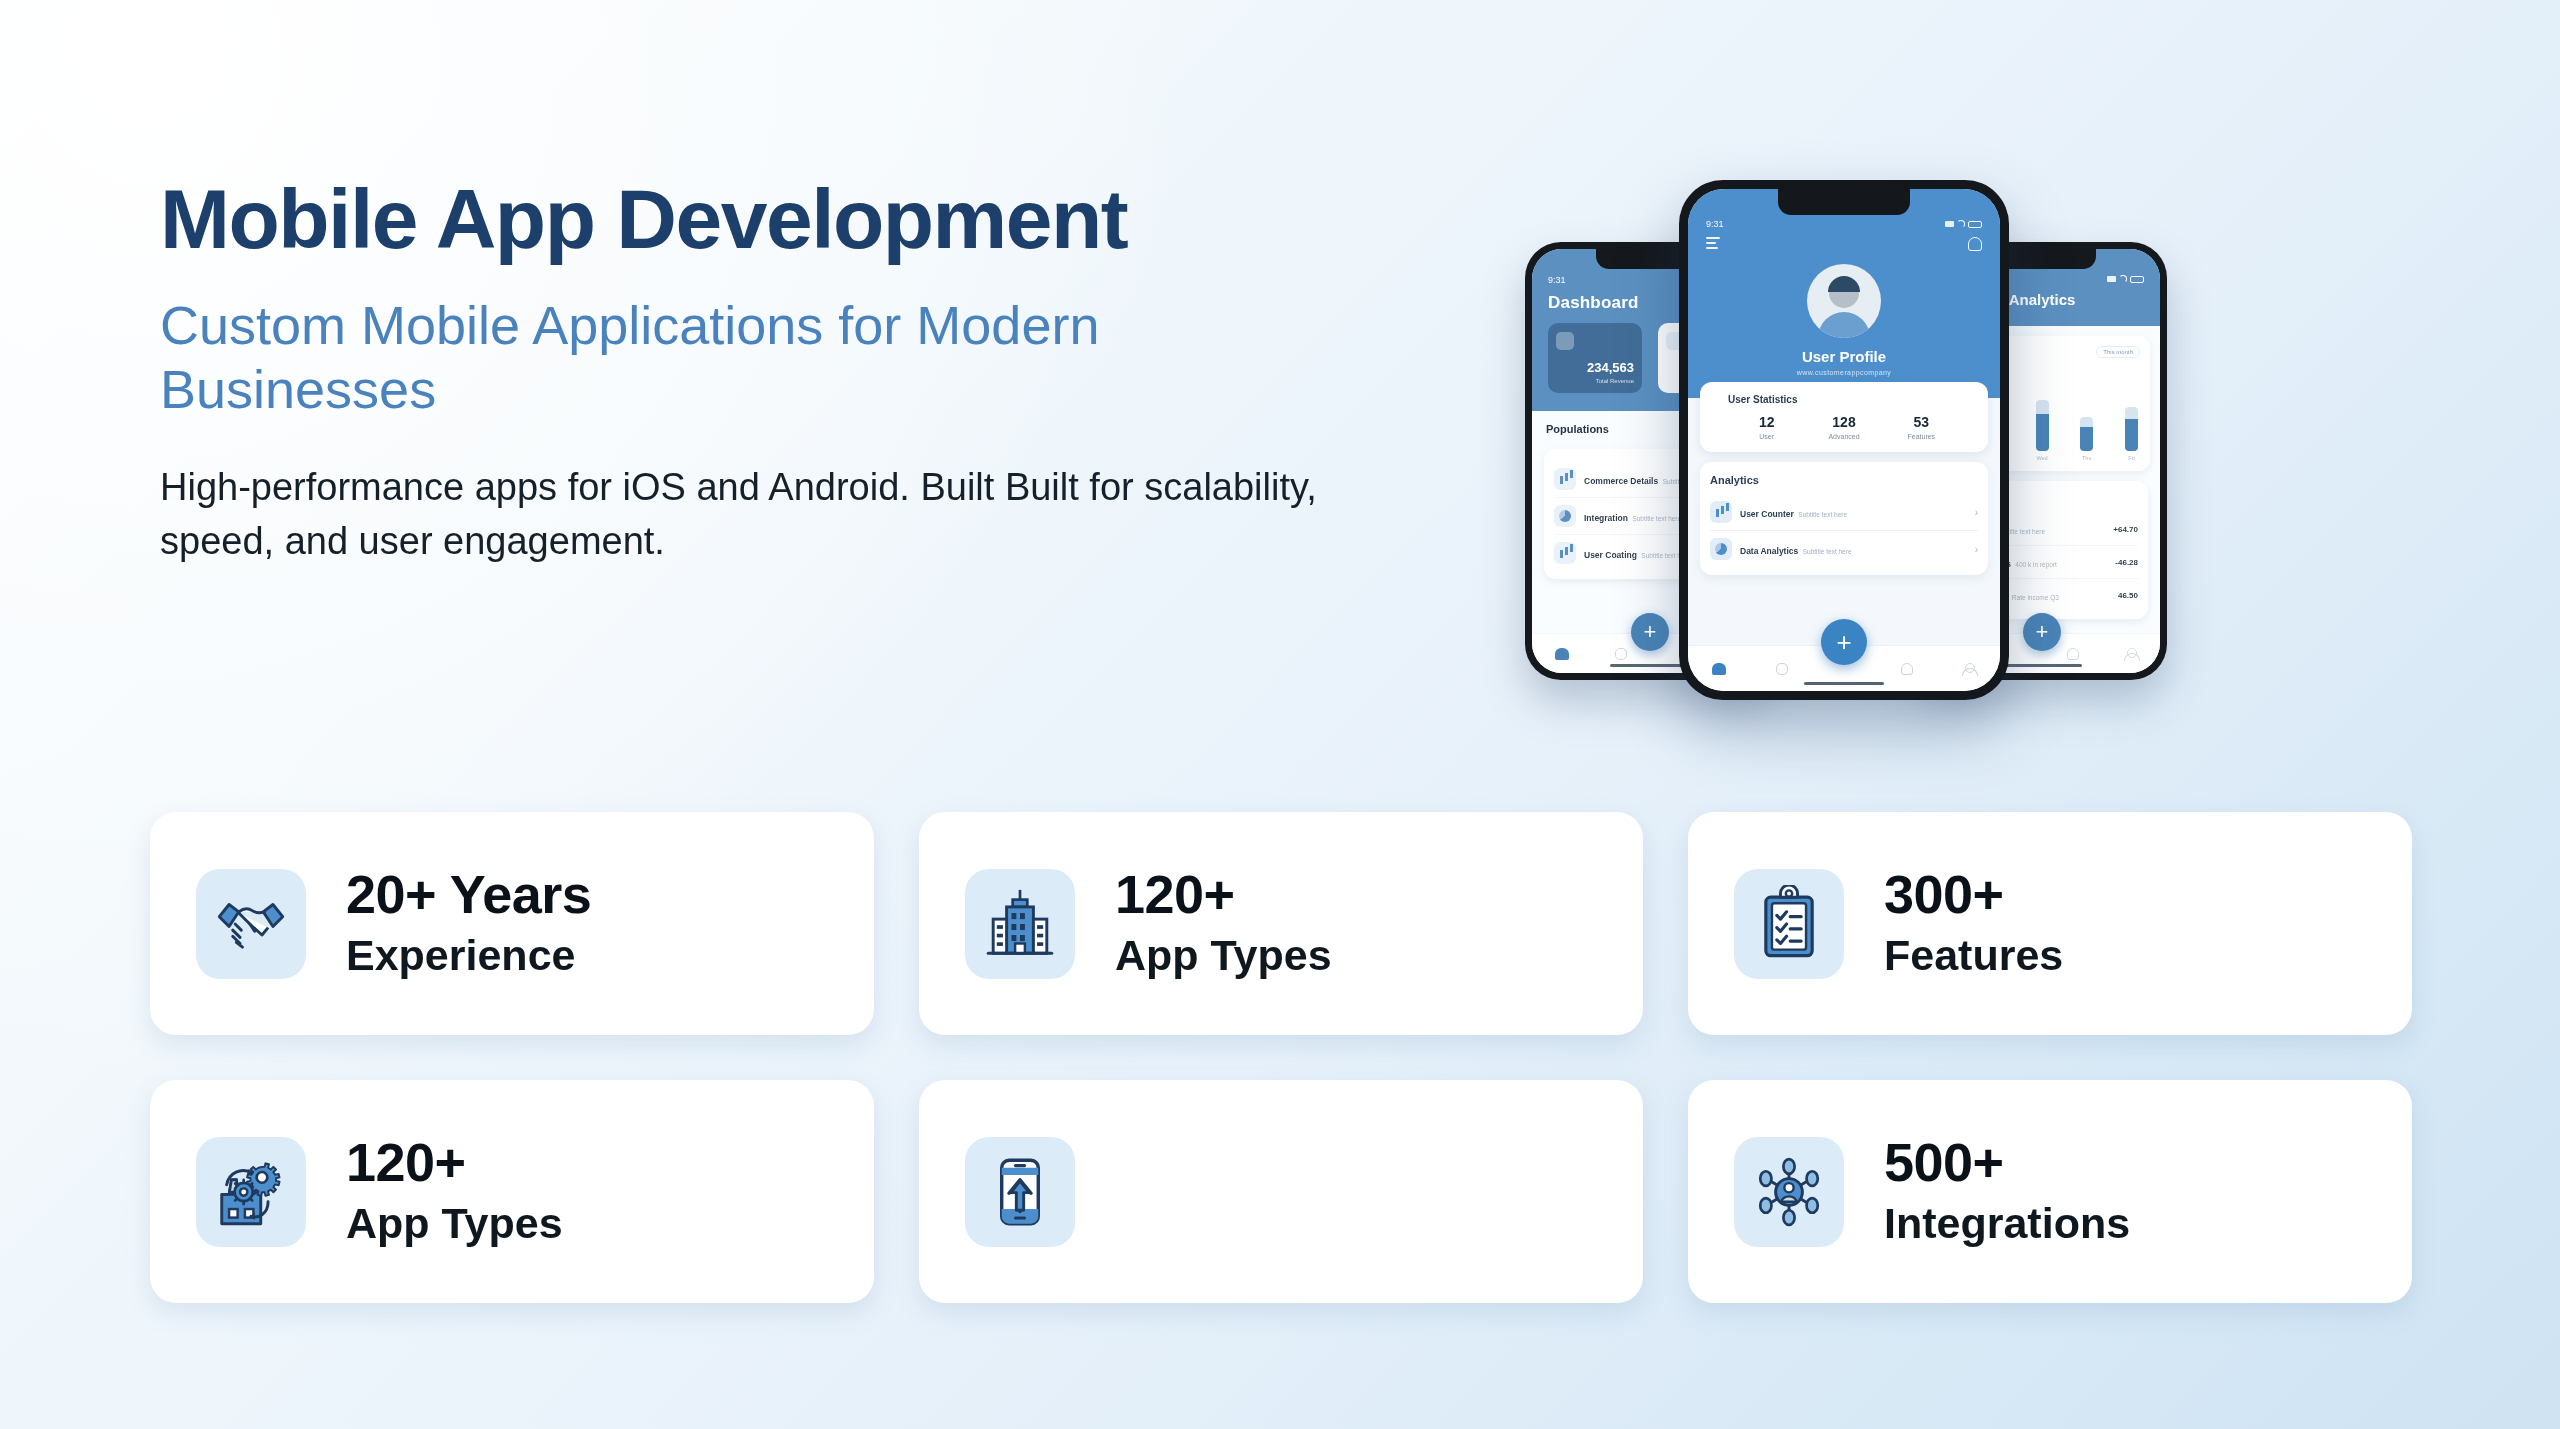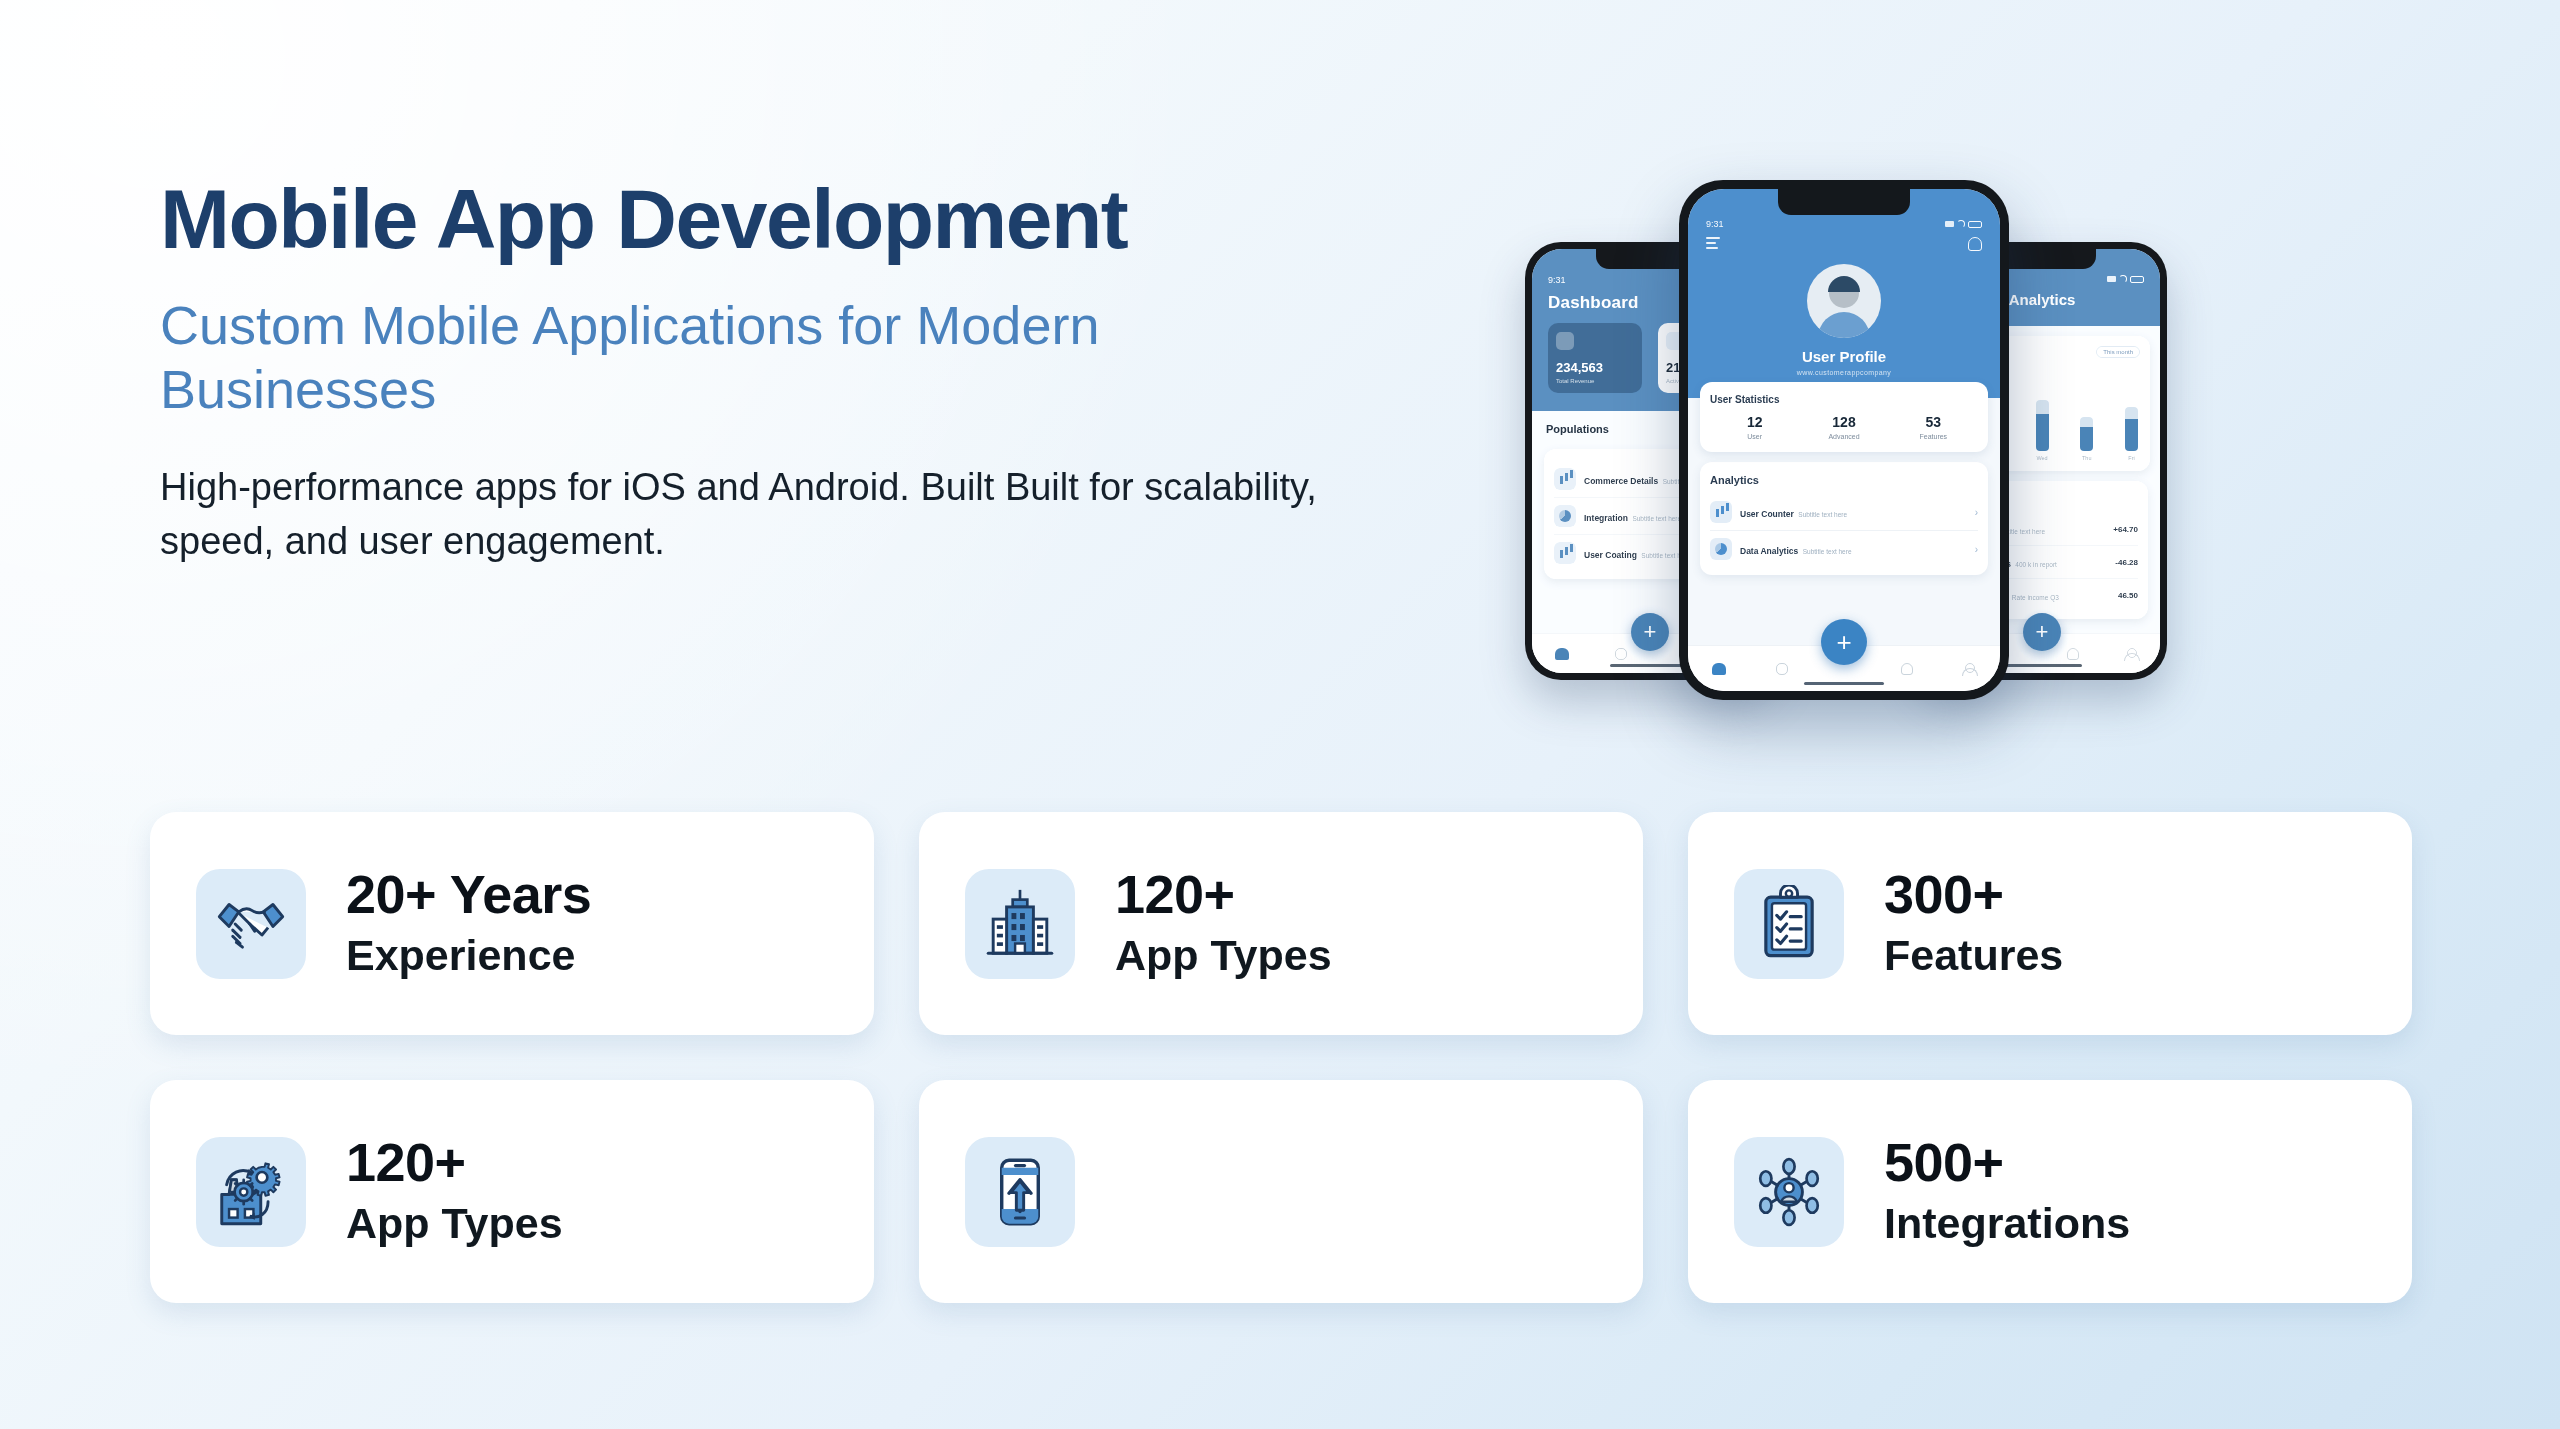--- a/index.html
+++ b/index.html
@@ -143,21 +143,21 @@
     position:absolute; left:50%; top:12px; transform:translateX(-50%);
     width: 32px; height: 16px; border-radius: 16px 16px 0 0; background: #2c4a66; z-index:2;
   }
   .profile-name { font-size: 15px; font-weight: 700; text-align:center; }
   .profile-sub { font-size: 7px; text-align:center; opacity:.75; margin-top:4px; letter-spacing:.4px;}
 
   .card-sheet {
     background: #fff;
     border-radius: 12px;
     margin: -16px 12px 0;
-    padding: 12px 10px;
+    padding: 12px 28px;
     position: relative; z-index: 3;
     box-shadow: 0 3px 10px rgba(60,90,130,.12);
   }
   .sheet-label { font-size: 10px; font-weight: 700; color: #2b3d52; margin-bottom: 9px; }
   .stat-row { display:flex; }
   .stat-cell { flex:1; text-align:center; }
   .stat-cell .v { font-size: 14px; font-weight:700; color:#182838; }
   .stat-cell .l { font-size: 7px; color:#7d8c9c; margin-top:3px; }
 
   .list-sheet {
@@ -184,21 +184,21 @@
   .li-ico.pie::after {
     left:5px; bottom:5px; width:12px; height:12px; border-radius:50%;
     background: conic-gradient(#4d8fcd 0 65%, #aac9e6 65% 100%); box-shadow:none;
   }
   .li-txt { flex:1; min-width:0; }
   .li-t { font-size: 8.5px; font-weight: 600; color:#2b3d52; }
   .li-s { font-size: 6.5px; color:#9fb0c0; margin-top:2px; }
   .li-v { font-size: 8px; font-weight:700; color:#2b3d52; }
   .chev { color:#9fb8d2; font-size: 10px; }
 
-  .dash-stats { display:flex; gap:16px; margin-top: 10px; }
+  .dash-stats { display:flex; gap:16px; margin-top: 10px; text-align: right; }
   .dash-card { flex:1; border-radius:10px; padding: 9px 8px; }
   .dash-card.dark { background: rgba(22,62,104,.42); }
   .dash-card.light { background: #fff; }
   .dash-card .ic { width: 18px; height: 18px; border-radius: 5px; background: rgba(255,255,255,.3); margin-bottom: 10px; }
   .dash-card.light .ic { background:#e3edf7; }
   .dash-card .big { font-size: 13px; font-weight: 700; color:#fff; }
   .dash-card.light .big { color:#182838; }
   .dash-card .sm { font-size: 6px; margin-top: 3px; color: rgba(255,255,255,.75); }
   .dash-card.light .sm { color:#9fb0c0; }
 

